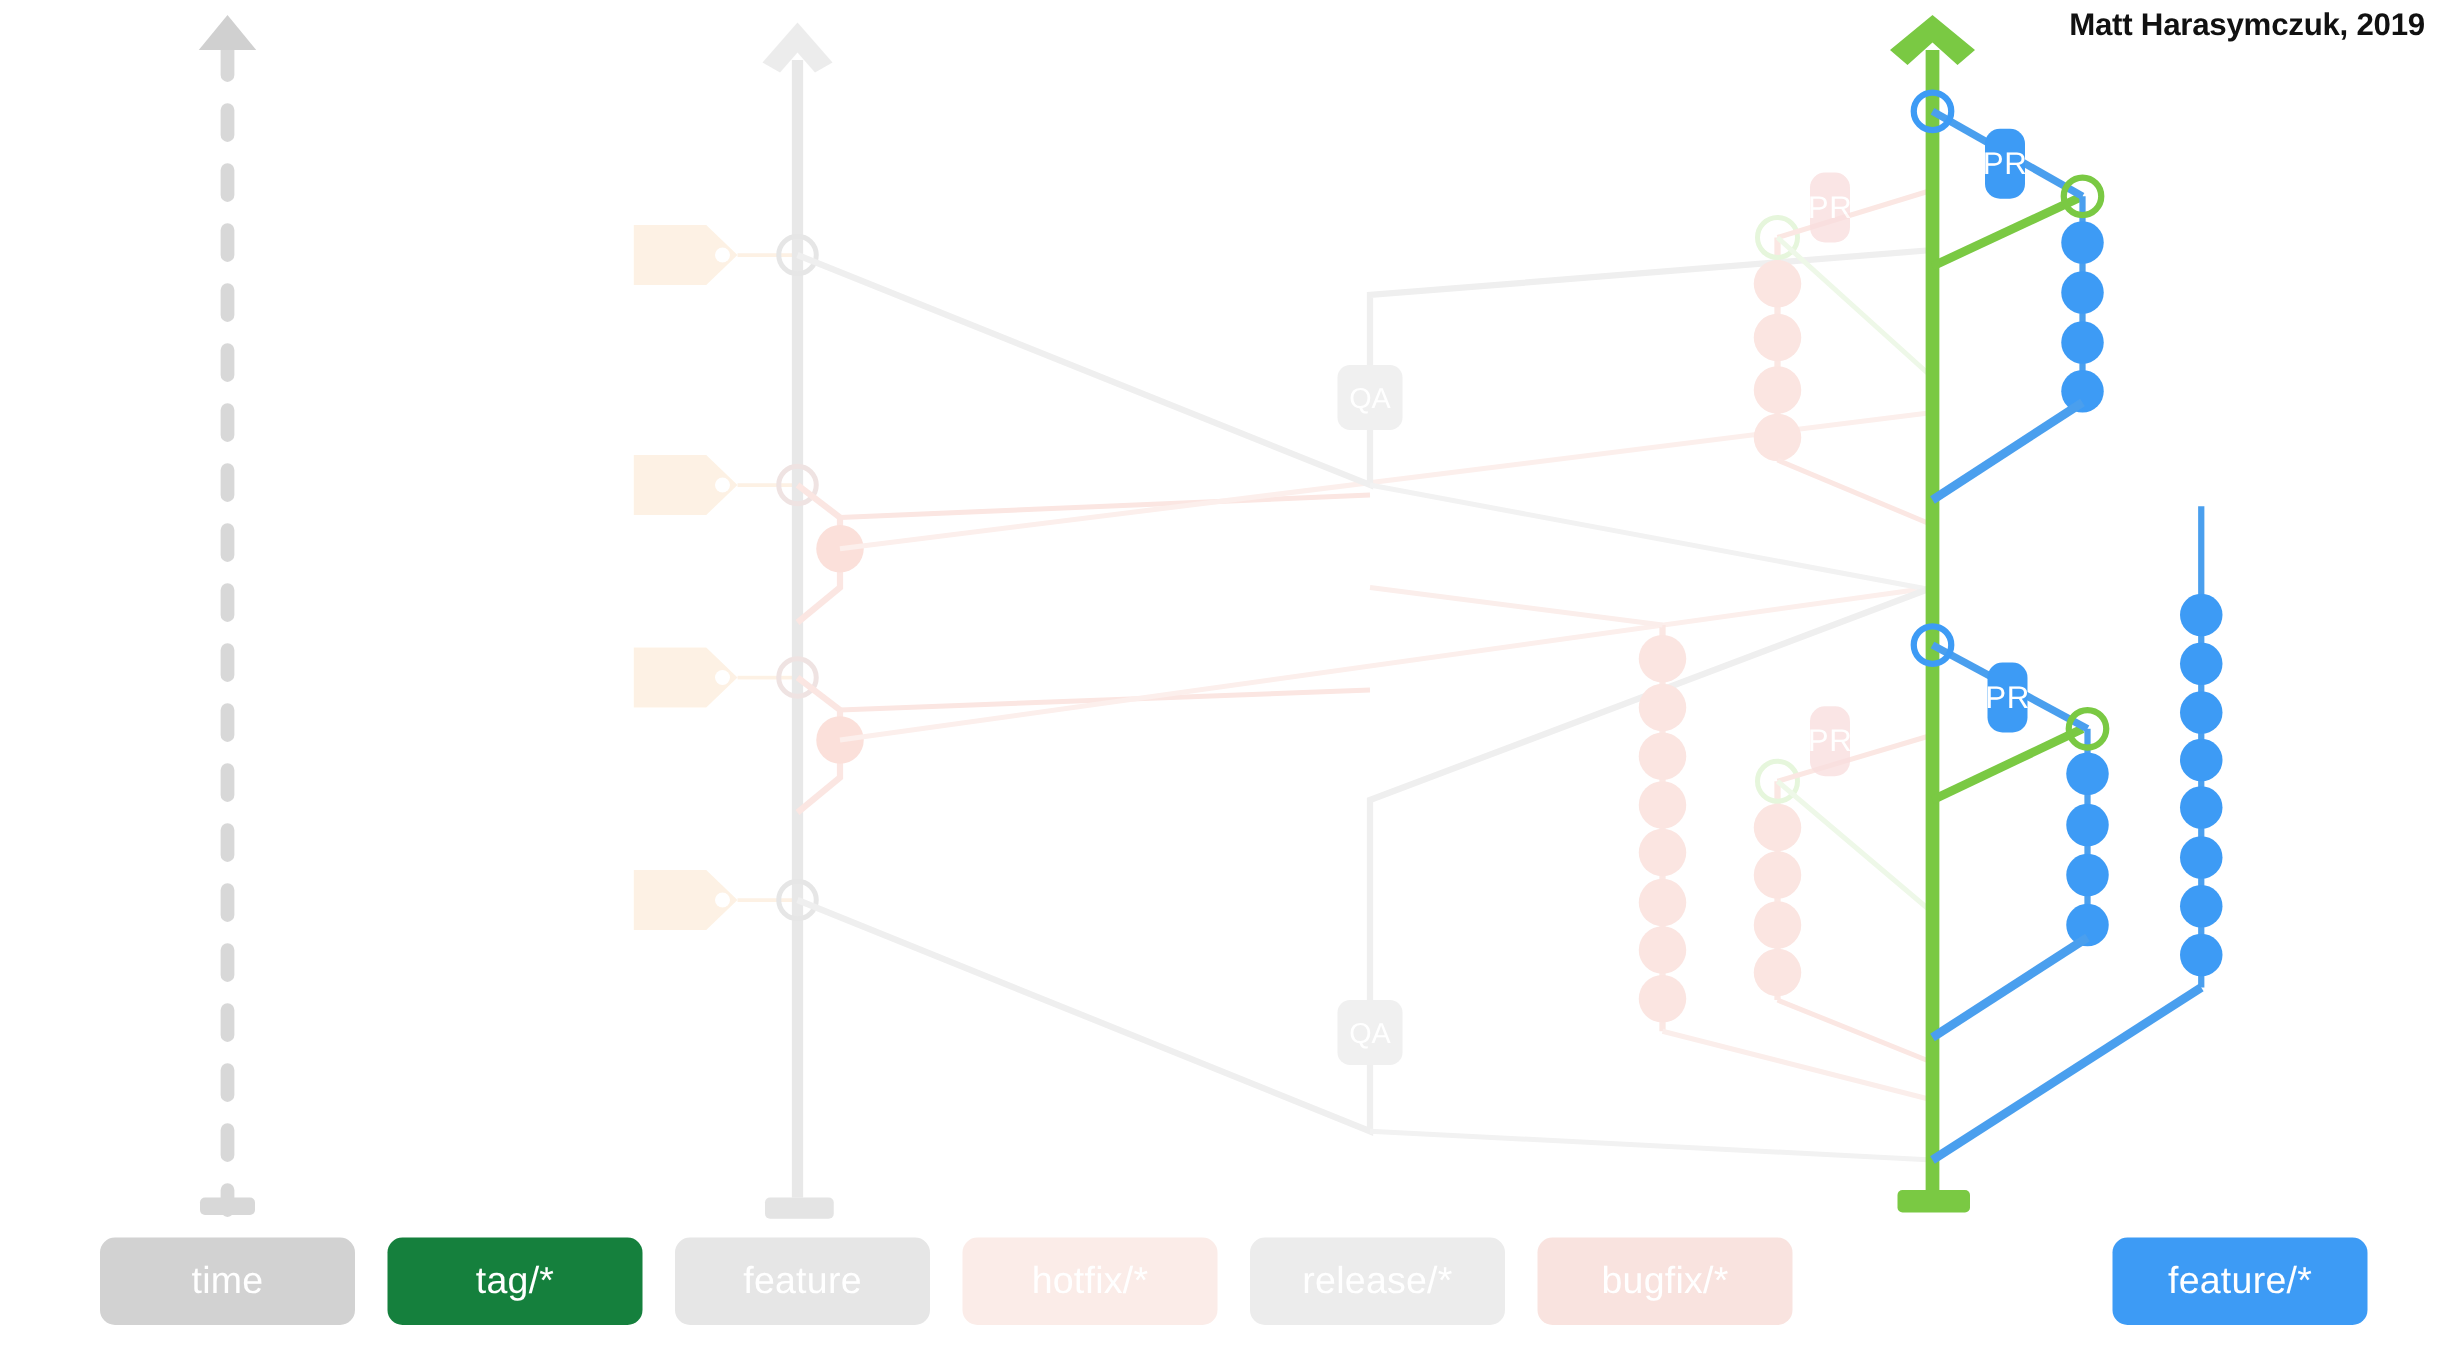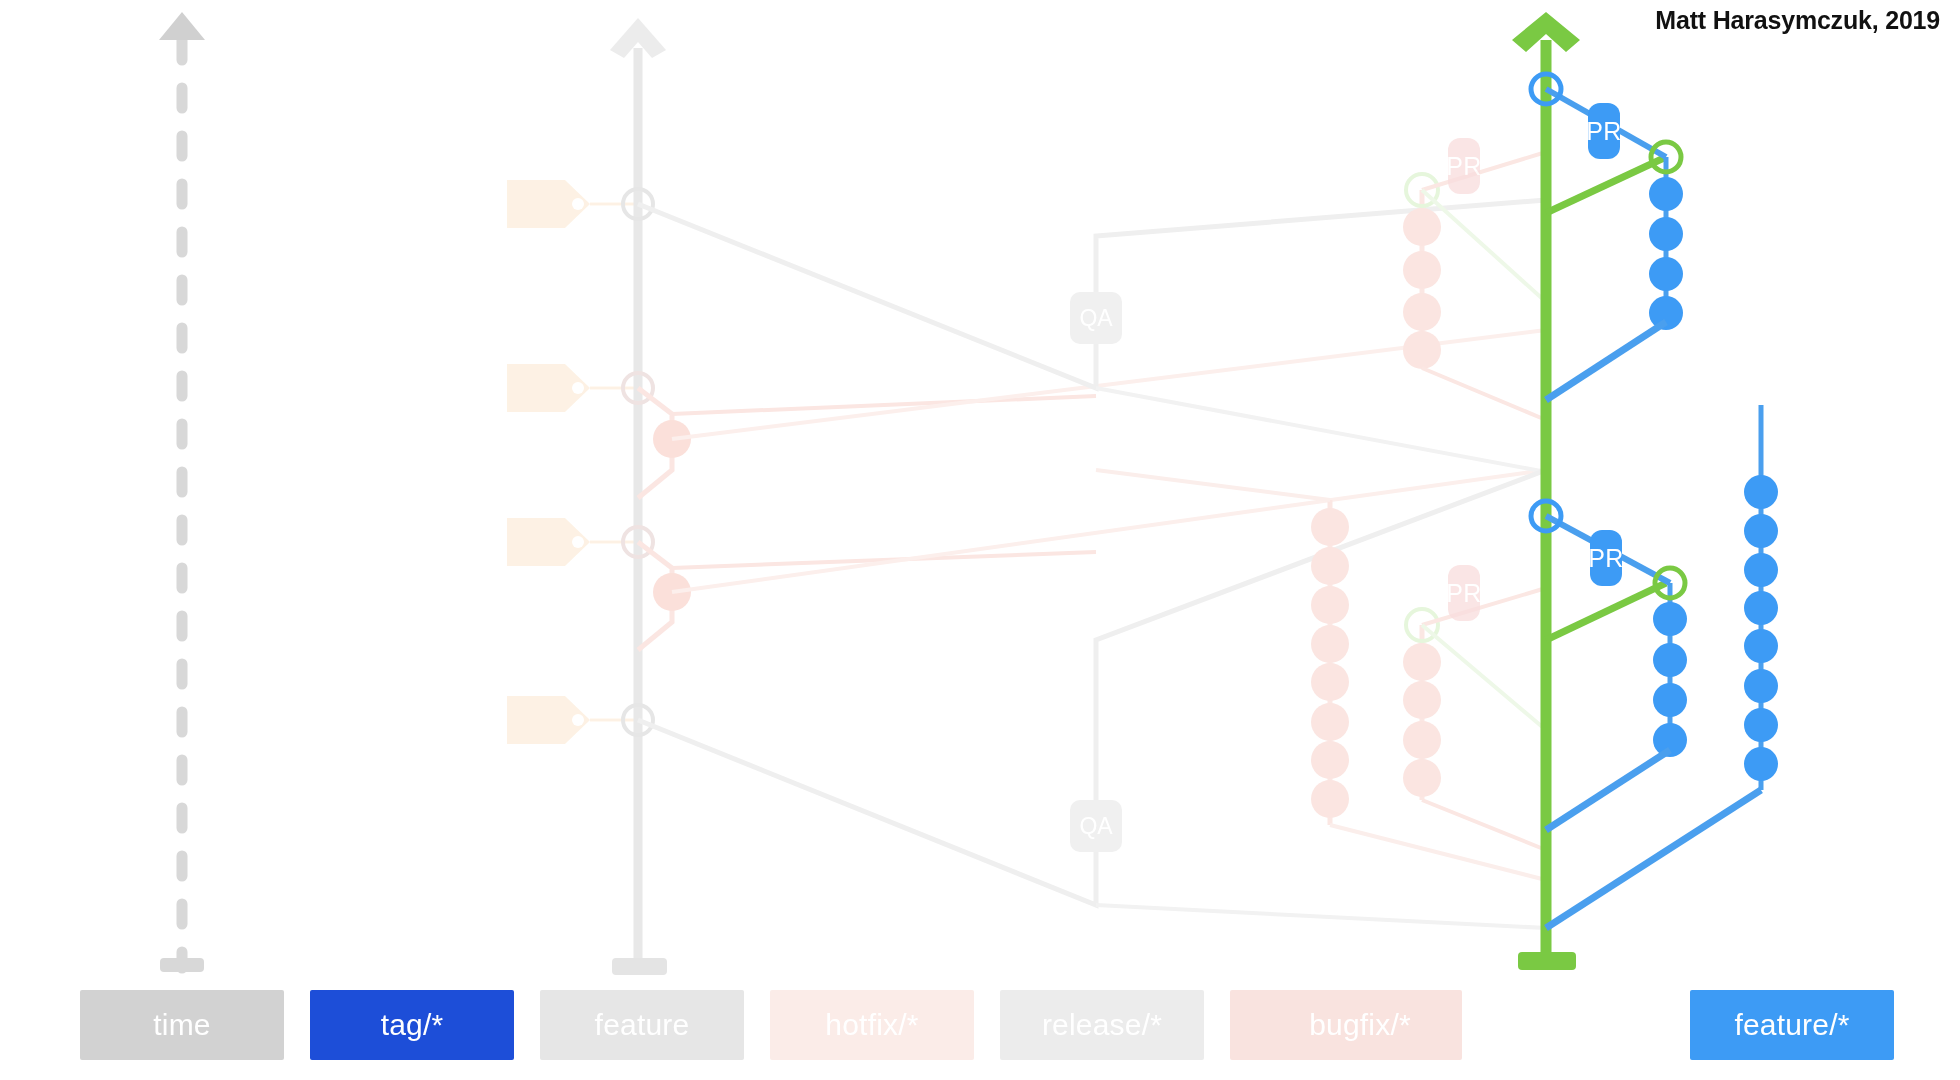--- a/index.html
+++ b/index.html
@@ -27,21 +27,21 @@
   
   .legend{
     position:absolute;
     left:0;bottom:12px;
     width:1960px;height:78px;
   }
   .legend-item{
     position:absolute;
     top:0;
     height:70px;
-    border-radius:2px;
+    border-radius:12px;
     display:flex;
     align-items:center;
     justify-content:center;
     color:#ffffff;
     font-size:30px;
     font-weight:400;
     letter-spacing:0.2px;
     user-select:none;
   }
   .legend-label{color:#ffffff;}
@@ -252,33 +252,33 @@
   <div class="pr-badge" style="left:1590px;top:530px;">
     <span>PR</span>
   </div>
 
   <div class="credit">Matt Harasymczuk, 2019</div>
 
   <div class="legend">
     <div class="legend-item" style="left:80px;width:204px;background:#d2d2d2;">
       <span class="legend-label">time</span>
     </div>
-    <div class="legend-item" style="left:310px;width:204px;background:#1d4ed8;">
+    <div class="legend-item" style="left:310px;width:204px;background:#15803d;">
       <span class="legend-label">tag/*</span>
     </div>
     <div class="legend-item" style="left:540px;width:204px;background:#e6e6e6;">
       <span class="legend-label">feature</span>
     </div>
     <div class="legend-item" style="left:770px;width:204px;background:#fbece8;">
       <span class="legend-label">hotfix/*</span>
     </div>
     <div class="legend-item" style="left:1000px;width:204px;background:#ececec;">
       <span class="legend-label">release/*</span>
     </div>
-    <div class="legend-item" style="left:1230px;width:204px;background:#f9e3df;padding-left:28px;">
+    <div class="legend-item" style="left:1230px;width:204px;background:#f9e3df;">
       <span class="legend-label">bugfix/*</span>
     </div>
     <div class="legend-item" style="left:1690px;width:204px;background:#3d9bf5;">
       <span class="legend-label">feature/*</span>
     </div>
   </div>
 
 </div>
 
 </body></html>

